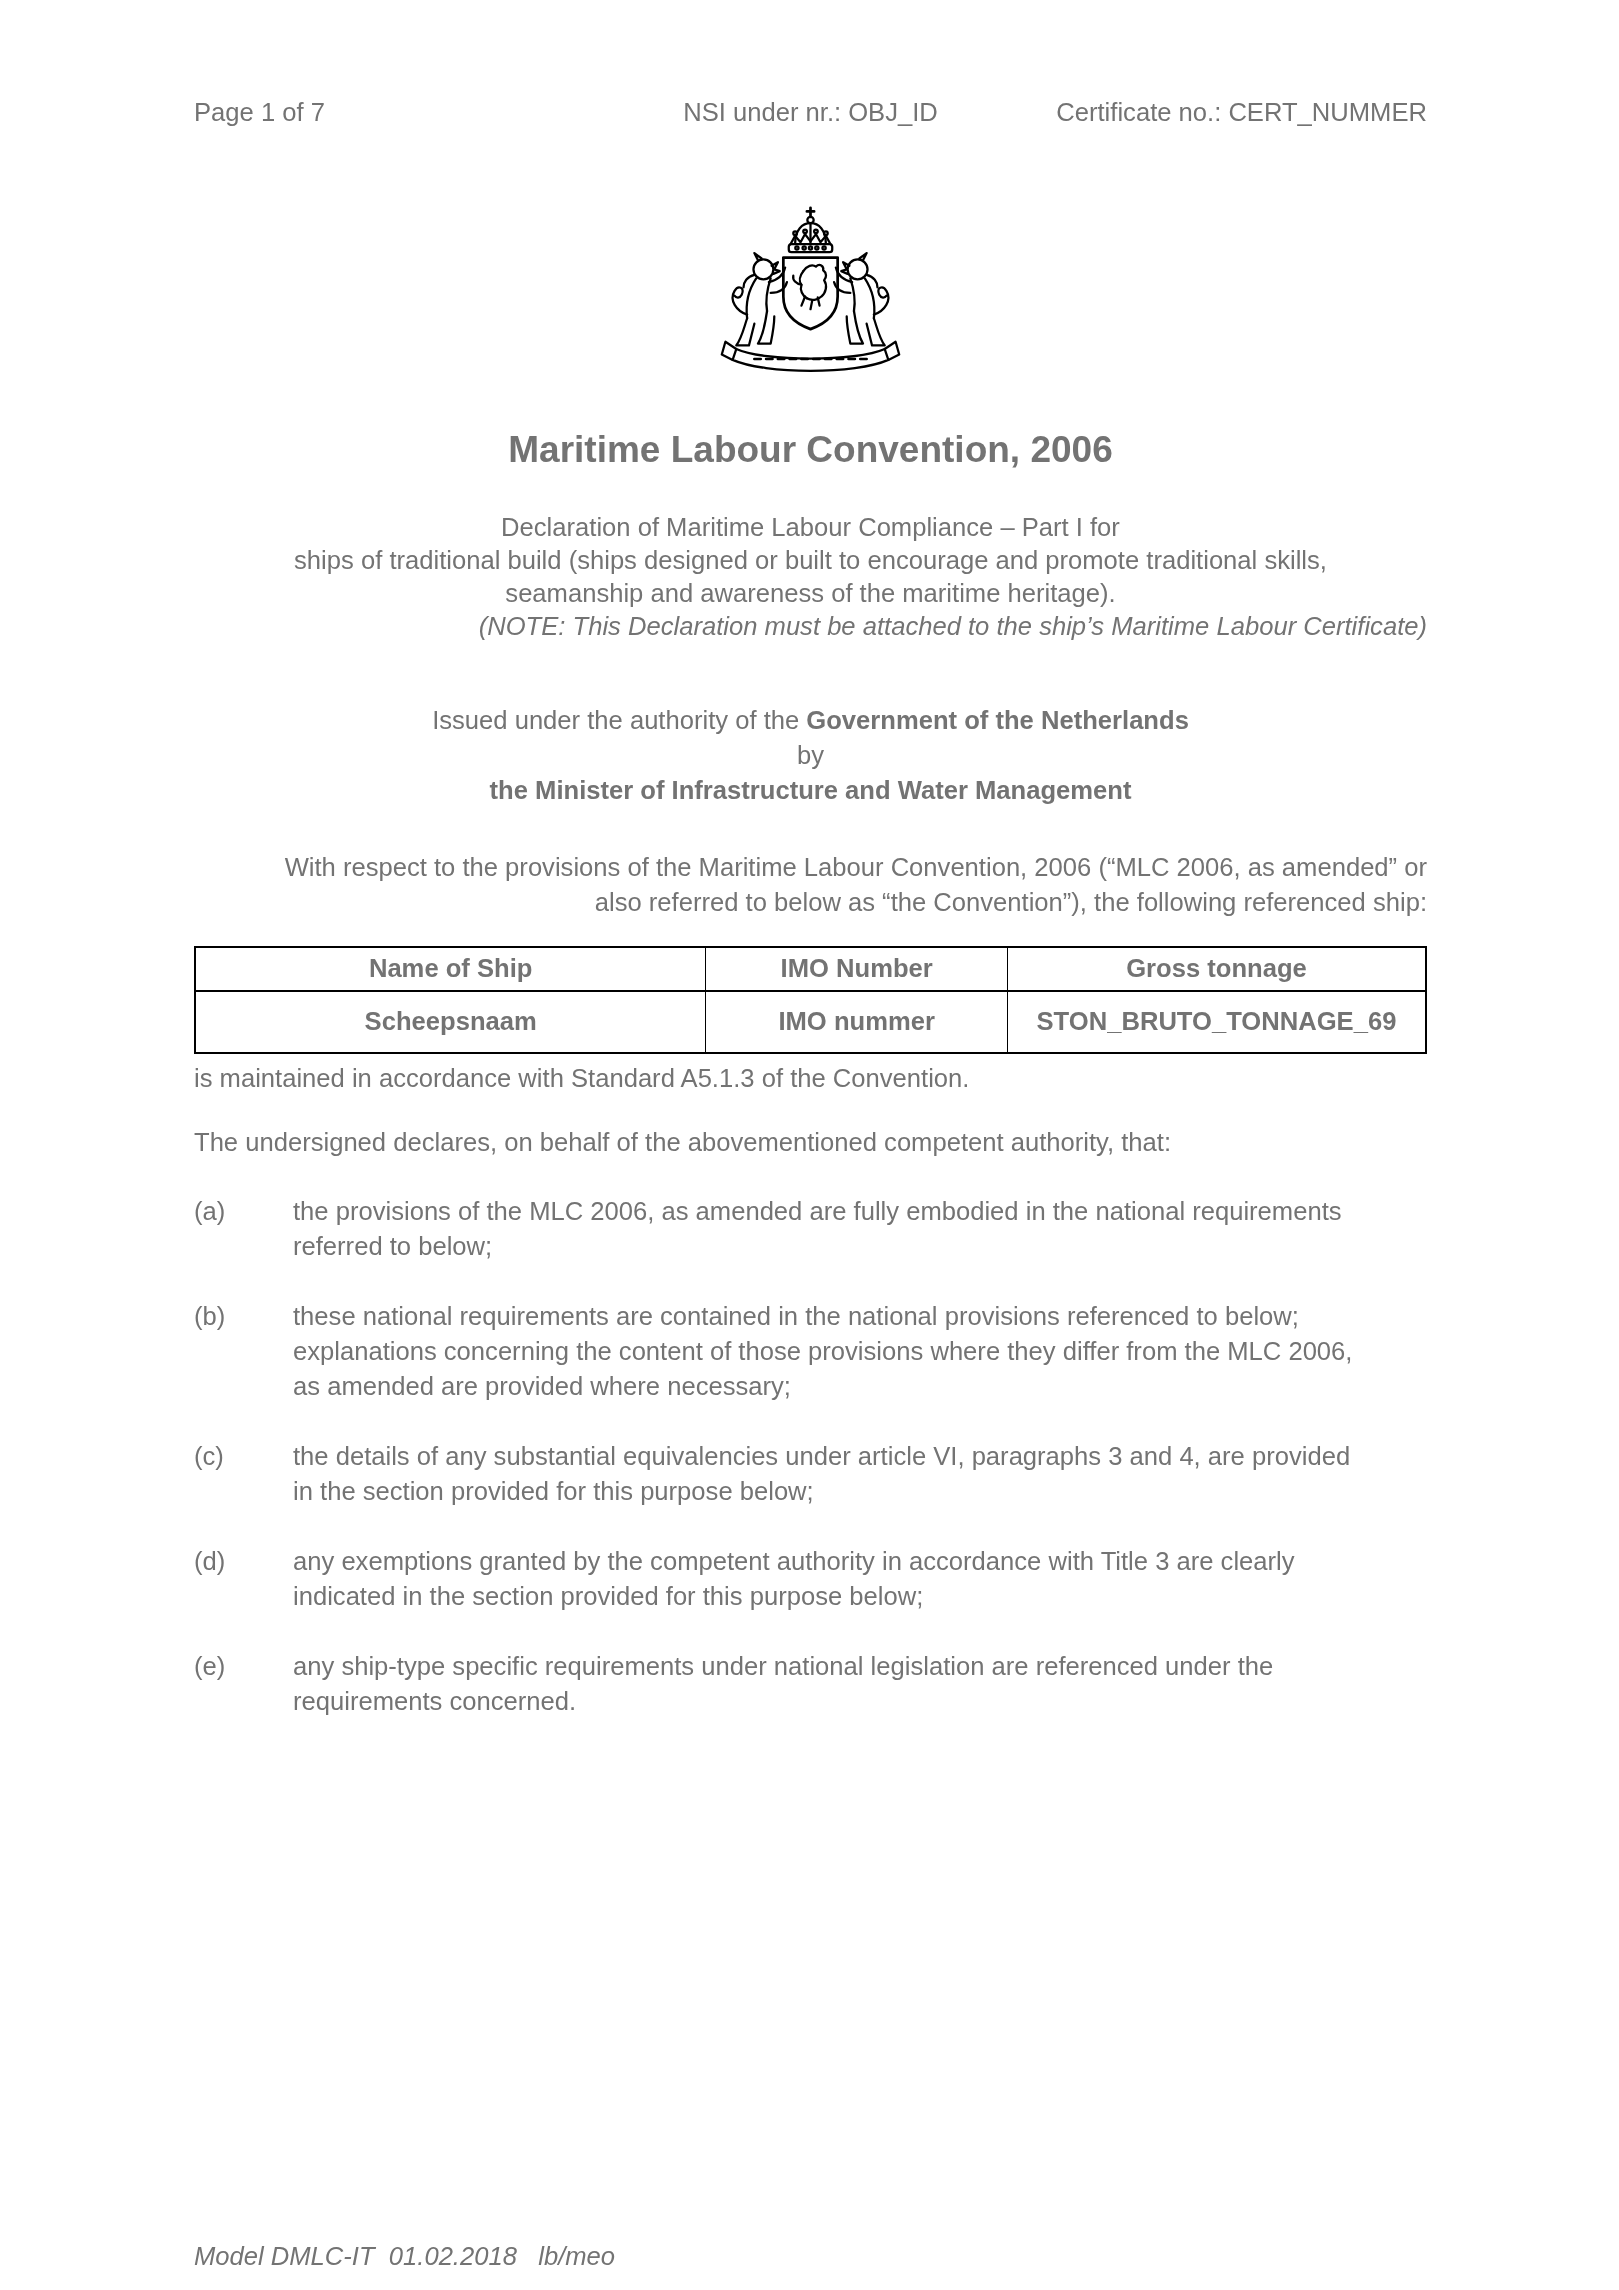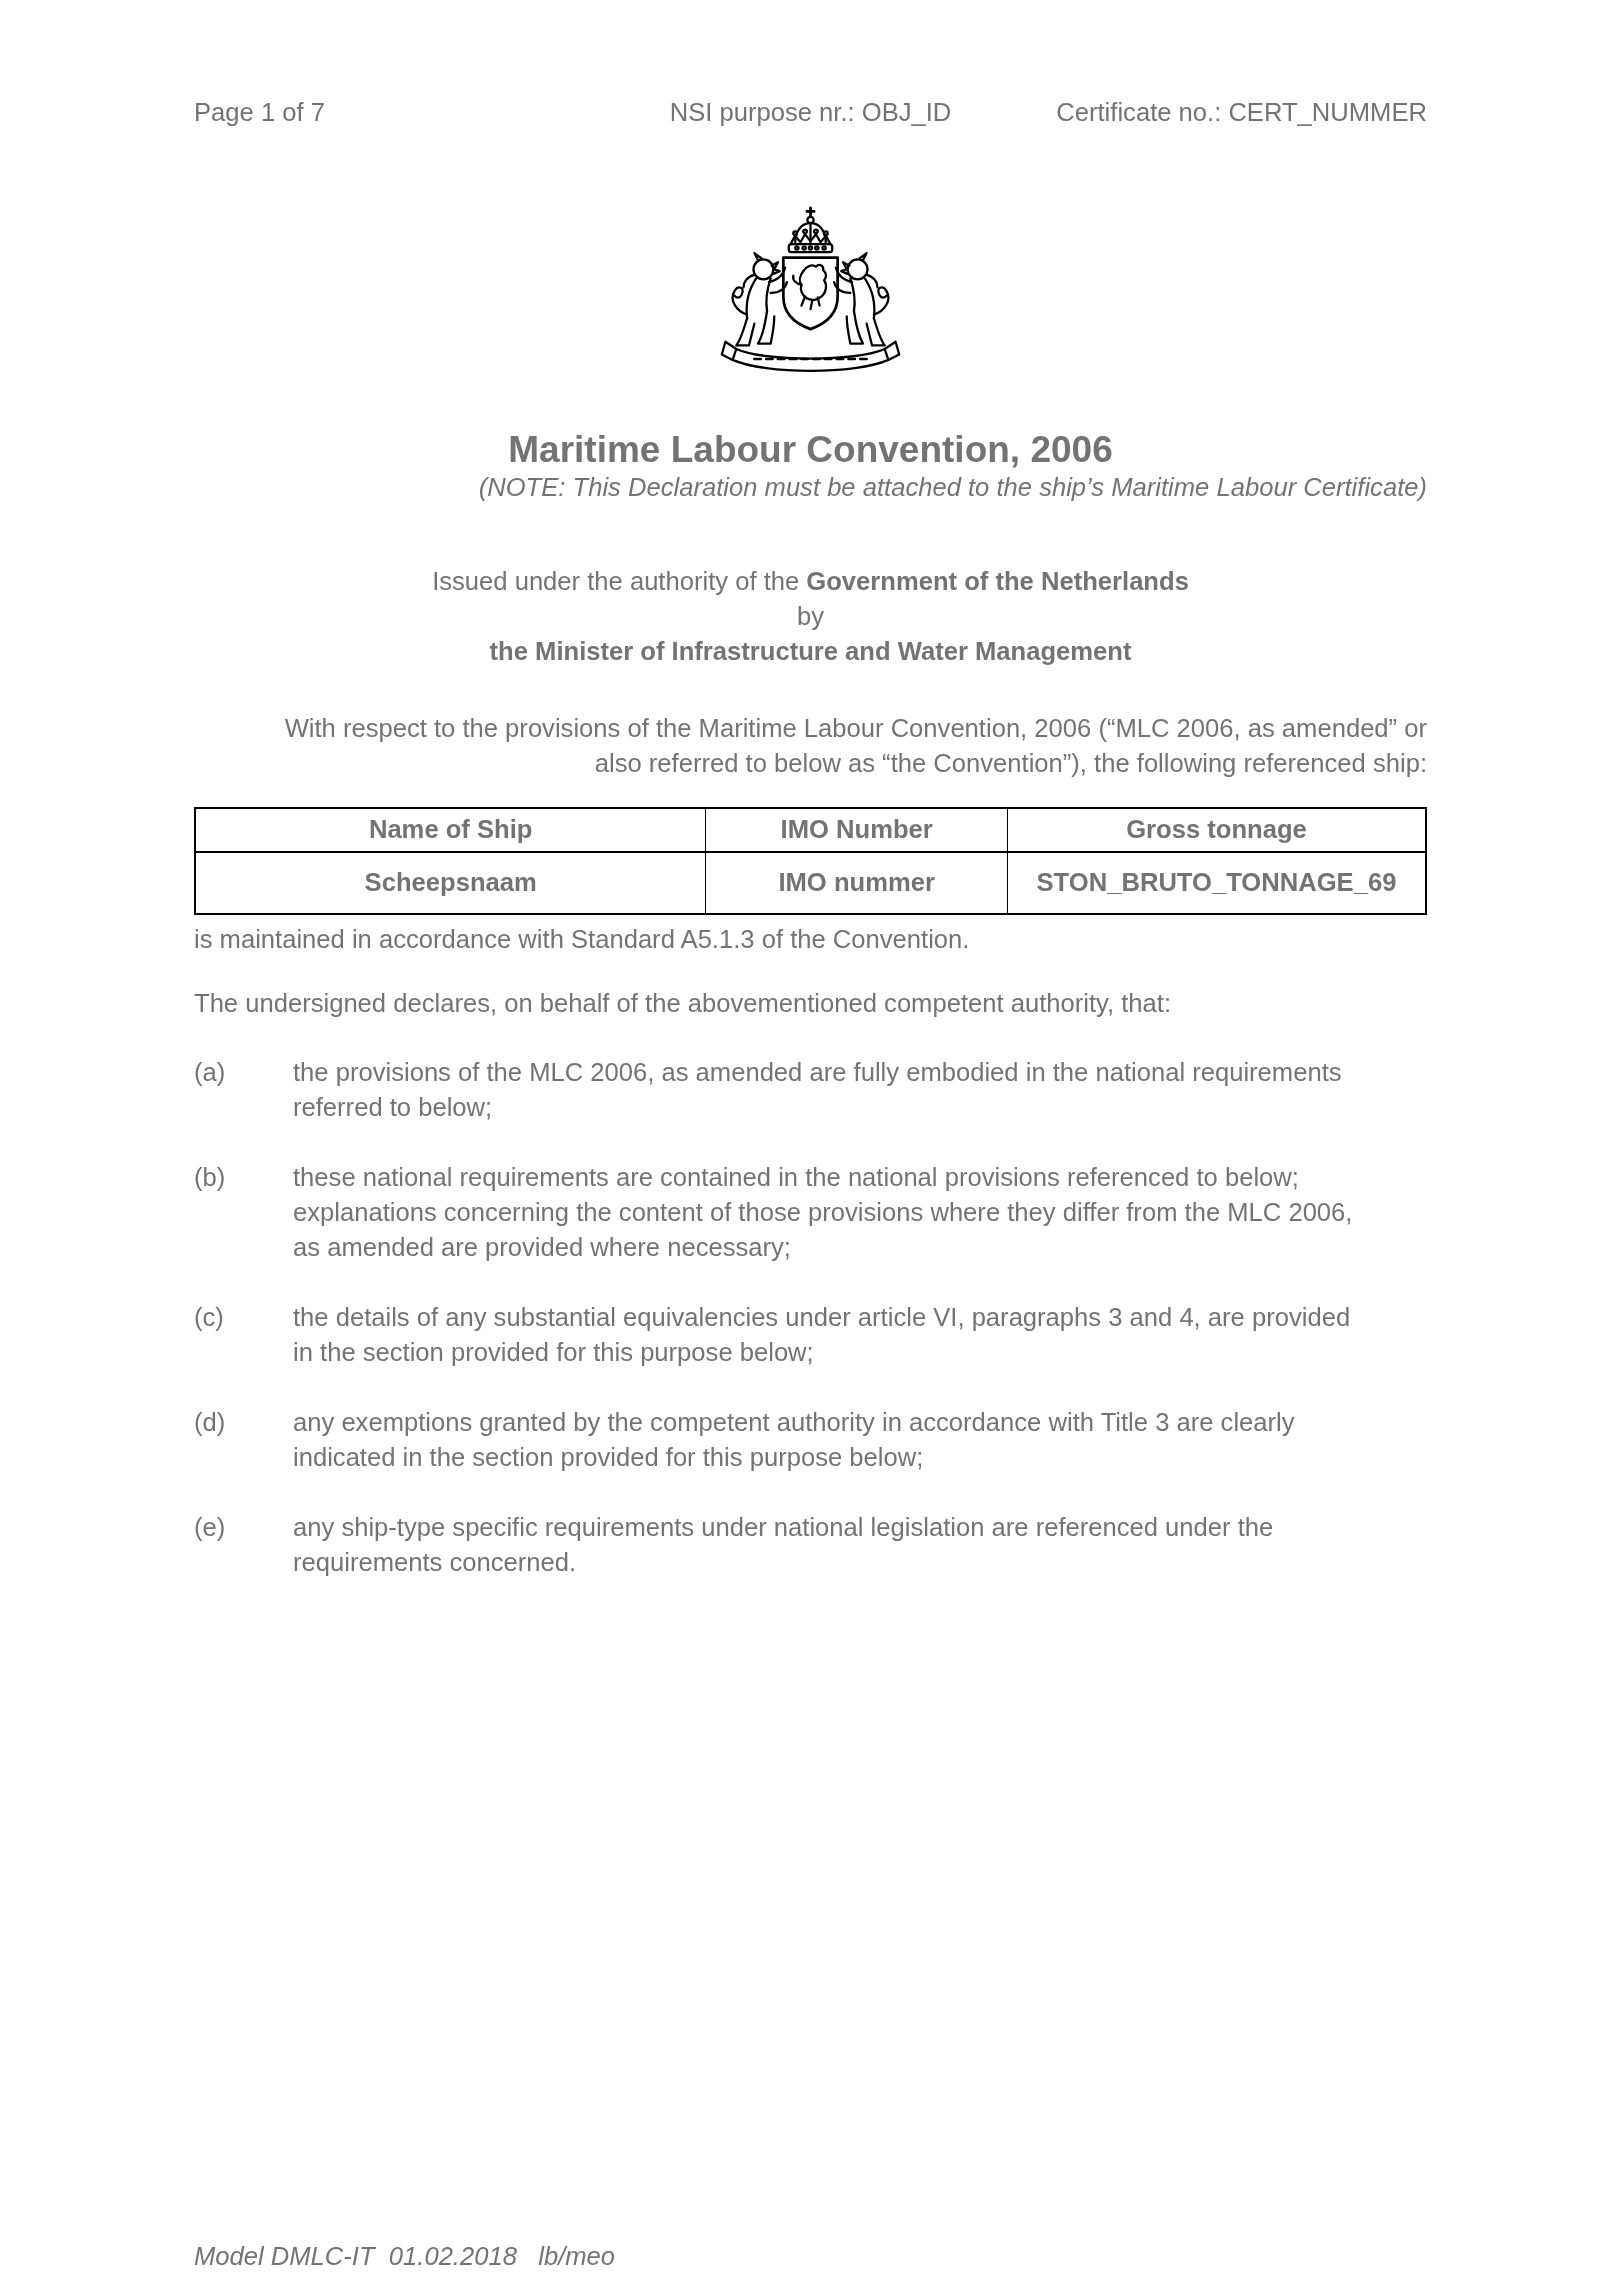--- a/index.html
+++ b/index.html
@@ -61,21 +61,21 @@
     font-style:italic;line-height:37px;white-space:pre-wrap;
   }
 </style>
 </head>
 <body>
 
 <div class="page">
 
   <header class="doc-header">
     <span class="hdr-left">Page 1 of 7</span>
-    <span class="hdr-center">NSI purpose nr.: OBJ_ID</span>
+    <span class="hdr-center">NSI under nr.: OBJ_ID</span>
     <span class="hdr-right">Certificate no.: CERT_NUMMER</span>
   </header>
 
   <div class="emblem">
     <svg viewBox="0 0 240 190" aria-hidden="true">
       <g stroke="#000" stroke-width="2.5" fill="none" stroke-linecap="round" stroke-linejoin="round">
 
         <path d="M116 6 h8 M120 2 v10" stroke-width="3"></path>
         <circle cx="120" cy="15.5" r="3.5"></circle>
         <path d="M103 42 C103 26 111 19 120 19 C129 19 137 26 137 42"></path>
@@ -117,20 +117,23 @@
         <path d="M38 158 C70 172 170 172 202 158 L206 170 C170 186 70 186 34 170 Z"></path>
         <path d="M38 158 L26 150 L22 164 L34 170"></path>
         <path d="M202 158 L214 150 L218 164 L206 170"></path>
         <line x1="58" y1="169" x2="182" y2="169" stroke-dasharray="7 6" stroke-width="3"></line>
       </g>
     </svg>
   </div>
 
   <h1 class="title">Maritime Labour Convention, 2006</h1>
 
+  <div class="subtitle">Declaration of Maritime Labour Compliance – Part I for
+ships of traditional build (ships designed or built to encourage and promote traditional skills,
+seamanship and awareness of the maritime heritage).</div>
 
   <div class="note">(NOTE: This Declaration must be attached to the ship’s Maritime Labour Certificate)</div>
 
   <div class="authority">
     <div><span>Issued under the authority of the </span><span class="bold">Government of the Netherlands</span></div>
     <div>by</div>
     <div class="bold">the Minister of Infrastructure and Water Management</div>
   </div>
 
   <div class="with-respect">With respect to the provisions of the Maritime Labour Convention, 2006 (“MLC 2006, as amended” or

